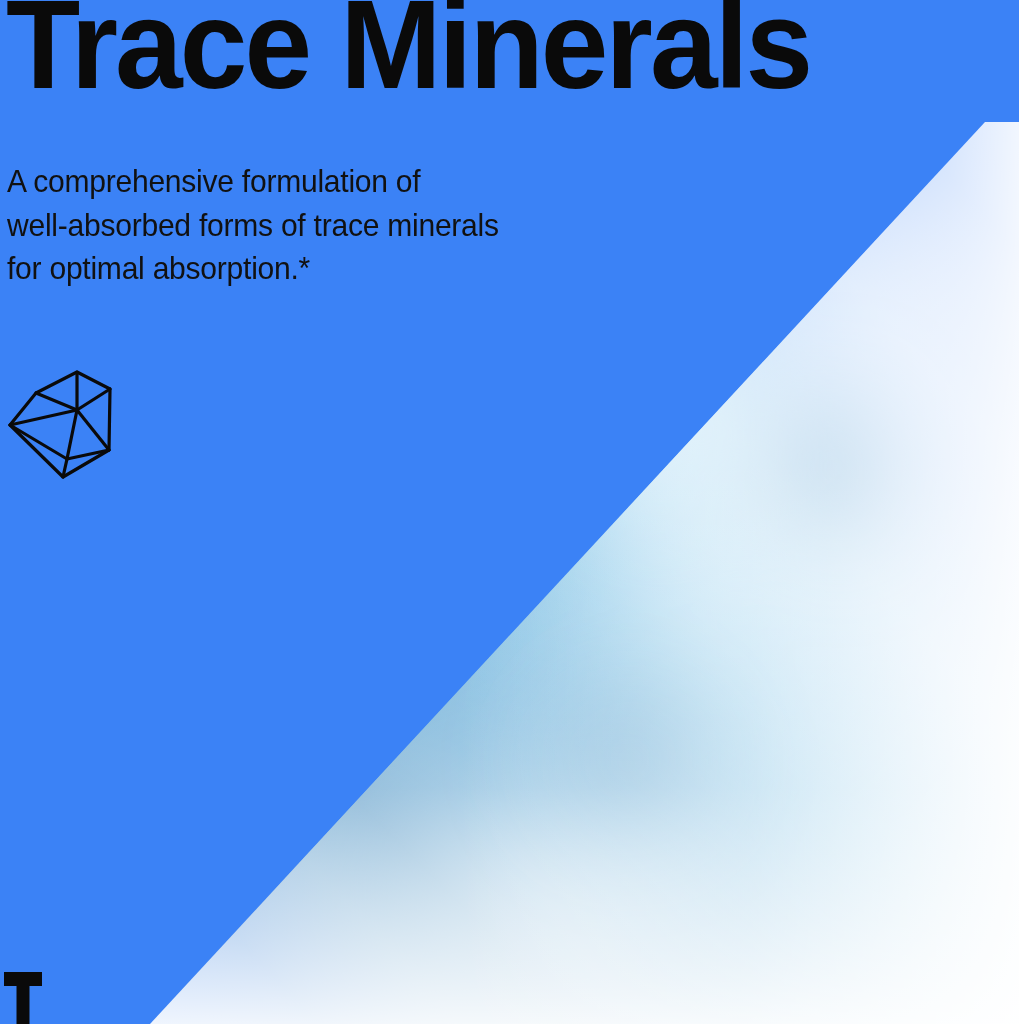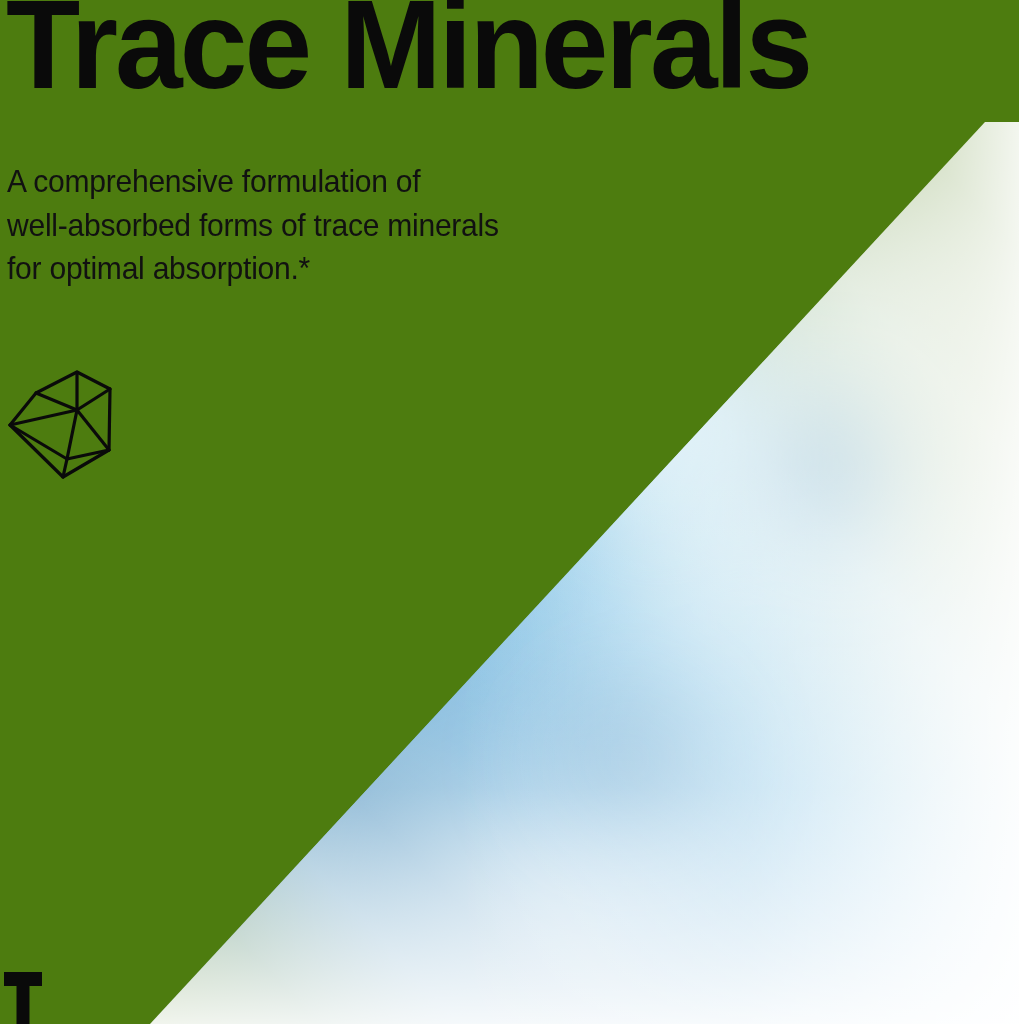--- a/index.html
+++ b/index.html
@@ -8,21 +8,21 @@
     background: #ffffff;
   }
   body {
     font-family: "Liberation Sans", sans-serif;
   }
 
   #canvas {
     position: relative;
     width: 1019px;
     height: 1024px;
-    background: #4d7c0f;
+    background: #3b82f6;
     overflow: hidden;
   }
 
   
   .artwork {
     position: absolute;
     inset: 0;
     overflow: hidden;
     pointer-events: none;
   }

